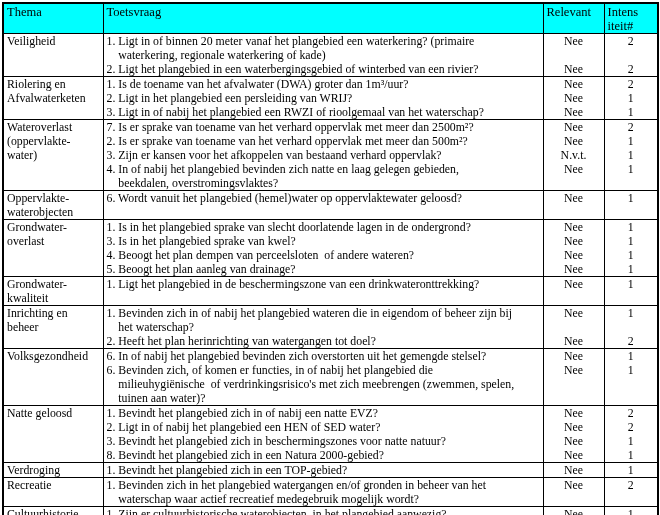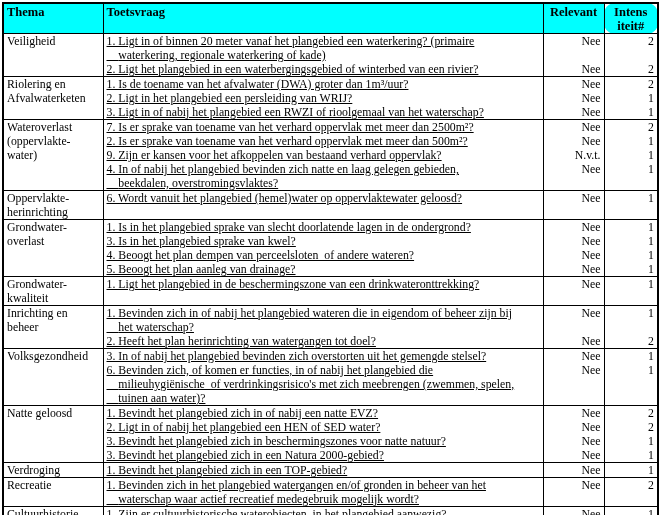--- a/index.html
+++ b/index.html
@@ -26,31 +26,31 @@
     color: #000000;
   }
   table.wt th, table.wt td {
     border-left: 1px solid #000000;
     padding: 0 3px;
     vertical-align: top;
     overflow: hidden;
   }
   table.wt th {
     background: #00ffff;
-    font-weight: bold;
+    font-weight: normal;
     font-size: 12.5px;
     text-align: left;
     border-bottom: 1px solid #000000;
     height: 28px;
     padding-top: 1px;
   }
-  table.wt th.c { text-align: center; }
-  th.pre, td.pre { white-space: pre-wrap; border-radius: 11px; }
-  td.q { white-space: pre-wrap; text-decoration: underline; }
-  td.c { text-align: right; }
+  table.wt th.c { }
+  th.pre, td.pre { white-space: pre-wrap; }
+  td.q { white-space: pre-wrap; }
+  td.c { text-align: center; }
   td.vb { vertical-align: bottom; }
   tr.ts > td { border-top: 1px solid #000000; }
 </style>
 </head>
 <body>
 
 <div class="page">
   <table class="wt">
     <colgroup>
       <col style="width:100px">
@@ -107,34 +107,34 @@
         <td class="q">7. Is er sprake van toename van het verhard oppervlak met meer dan 2500m²?</td>
         <td class="c">Nee</td>
         <td class="c">2</td>
       </tr>
       <tr>
         <td class="q">2. Is er sprake van toename van het verhard oppervlak met meer dan 500m²?</td>
         <td class="c">Nee</td>
         <td class="c">1</td>
       </tr>
       <tr>
-        <td class="q">9. Zijn er kansen voor het afkoppelen van bestaand verhard oppervlak?</td>
+        <td class="q">3. Zijn er kansen voor het afkoppelen van bestaand verhard oppervlak?</td>
         <td class="c">N.v.t.</td>
         <td class="c">1</td>
       </tr>
       <tr>
         <td class="q">4. In of nabij het plangebied bevinden zich natte en laag gelegen gebieden,
     beekdalen, overstromingsvlaktes?</td>
         <td class="c">Nee</td>
         <td class="c">1</td>
       </tr>
 
       <tr class="ts">
         <td class="pre">Oppervlakte-
-herinrichting</td>
+waterobjecten</td>
         <td class="q">6. Wordt vanuit het plangebied (hemel)water op oppervlaktewater geloosd?</td>
         <td class="c">Nee</td>
         <td class="c">1</td>
       </tr>
 
       <tr class="ts">
         <td class="pre" rowspan="4">Grondwater-
 overlast</td>
         <td class="q">1. Is in het plangebied sprake van slecht doorlatende lagen in de ondergrond?</td>
         <td class="c">Nee</td>
@@ -173,21 +173,21 @@
         <td class="c">1</td>
       </tr>
       <tr>
         <td class="q">2. Heeft het plan herinrichting van watergangen tot doel?</td>
         <td class="c">Nee</td>
         <td class="c">2</td>
       </tr>
 
       <tr class="ts">
         <td class="pre" rowspan="2">Volksgezondheid</td>
-        <td class="q">3. In of nabij het plangebied bevinden zich overstorten uit het gemengde stelsel?</td>
+        <td class="q">6. In of nabij het plangebied bevinden zich overstorten uit het gemengde stelsel?</td>
         <td class="c">Nee</td>
         <td class="c">1</td>
       </tr>
       <tr>
         <td class="q">6. Bevinden zich, of komen er functies, in of nabij het plangebied die
     milieuhygiënische  of verdrinkingsrisico's met zich meebrengen (zwemmen, spelen,
     tuinen aan water)?</td>
         <td class="c">Nee</td>
         <td class="c vb">1</td>
       </tr>
@@ -202,21 +202,21 @@
         <td class="q">2. Ligt in of nabij het plangebied een HEN of SED water?</td>
         <td class="c">Nee</td>
         <td class="c">2</td>
       </tr>
       <tr>
         <td class="q">3. Bevindt het plangebied zich in beschermingszones voor natte natuur?</td>
         <td class="c">Nee</td>
         <td class="c">1</td>
       </tr>
       <tr>
-        <td class="q">3. Bevindt het plangebied zich in een Natura 2000-gebied?</td>
+        <td class="q">8. Bevindt het plangebied zich in een Natura 2000-gebied?</td>
         <td class="c">Nee</td>
         <td class="c">1</td>
       </tr>
 
       <tr class="ts">
         <td class="pre">Verdroging</td>
         <td class="q">1. Bevindt het plangebied zich in een TOP-gebied?</td>
         <td class="c">Nee</td>
         <td class="c">1</td>
       </tr>

